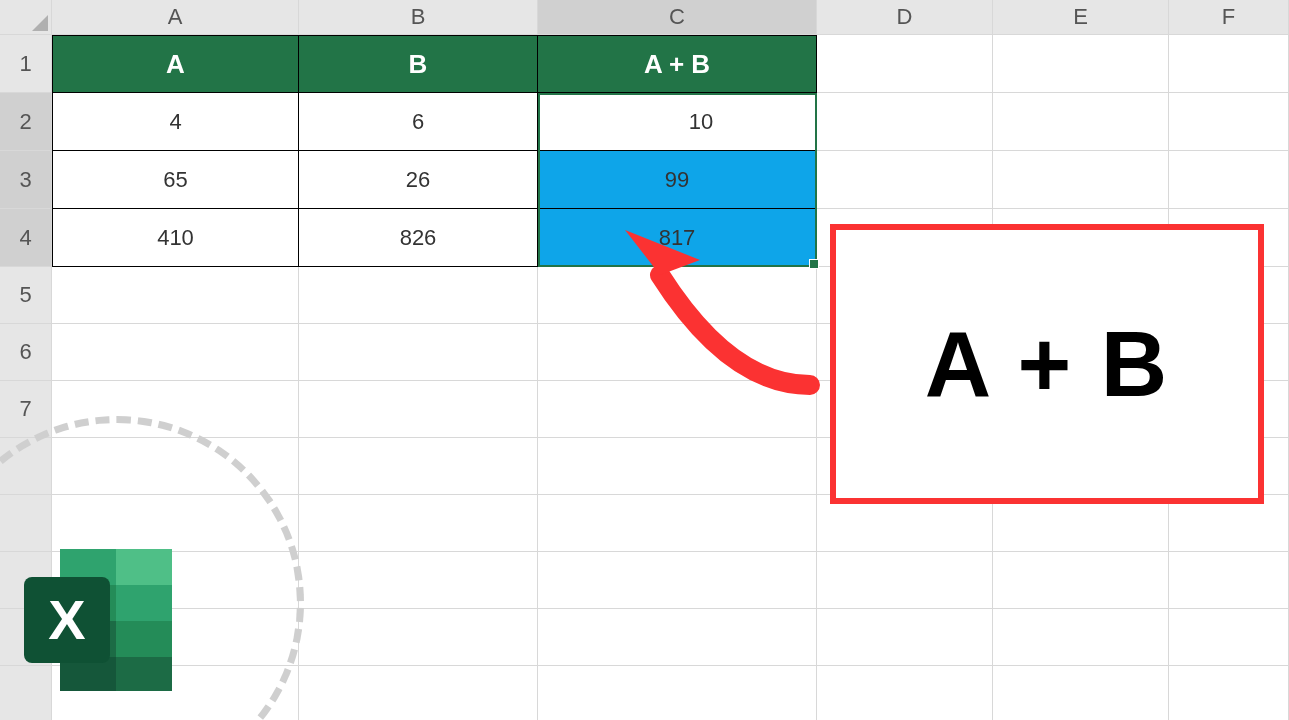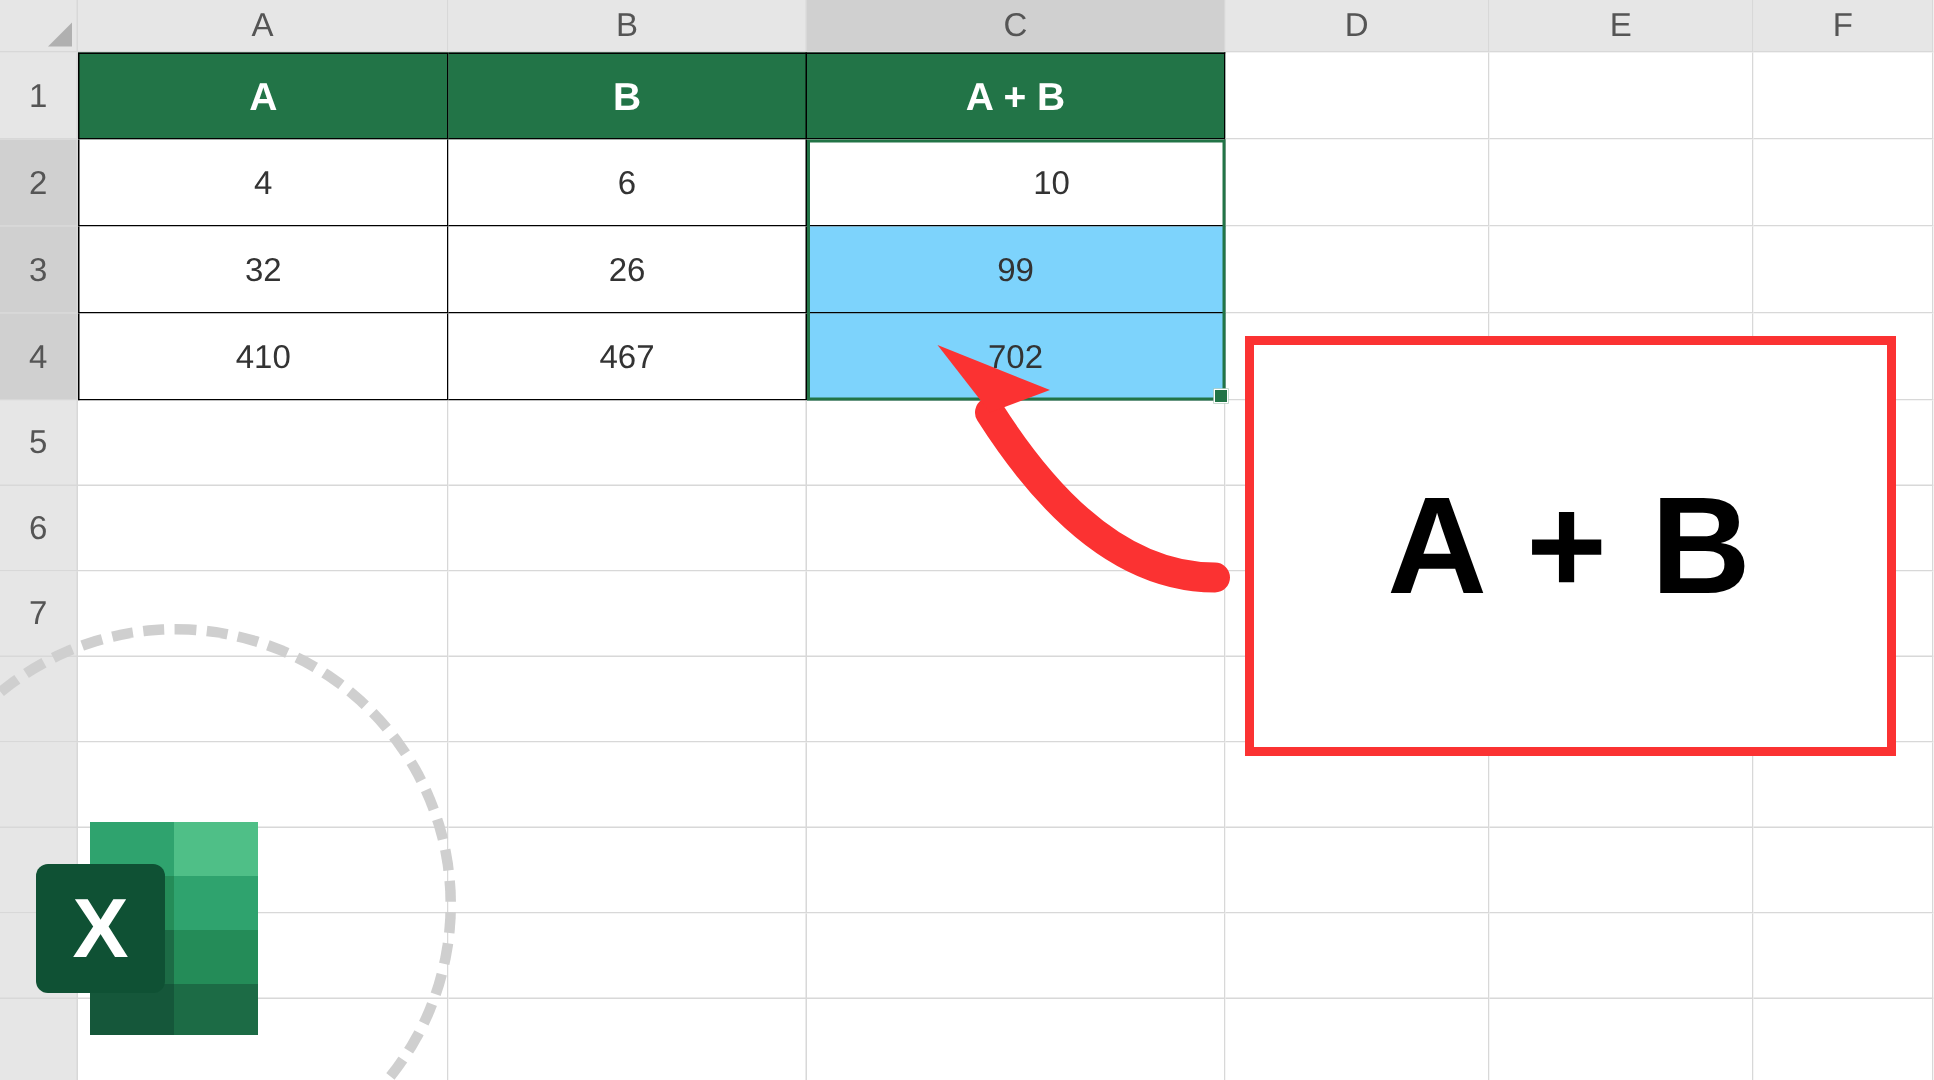--- a/index.html
+++ b/index.html
@@ -24,21 +24,21 @@
   .rh-data{height:58px;}
   .rh-empty{height:57px;}
   
   .hdrcell{background:#227447;color:#fff;font-weight:bold;font-size:26px;}
   .tb-l{border-left:1px solid #000 !important;}
   .tb-r{border-right:1px solid #000 !important;}
   .tb-t{border-top:1px solid #000 !important;}
   .tb-b{border-bottom:1px solid #000 !important;}
   
   .sel-hdr{background:#d0d0d0 !important;}
-  .sel-cell{background:#7dd3fc;}
+  .sel-cell{background:#0ea5e9;}
   .active-cell{background:#fff;padding-left:48px;}
   
   .sel-outline{position:absolute;pointer-events:none;border:2px solid #227447;box-sizing:border-box;}
   .fill-handle{position:absolute;width:8px;height:8px;background:#227447;right:-4px;bottom:-4px;border:1px solid #fff;}
   
   .rowhdr.rsel{background:#d0d0d0;}
   
   .callout{position:absolute;border:6px solid #fb3232;background:#fff;box-sizing:border-box;display:flex;align-items:center;justify-content:center;font-weight:800;color:#000;}
   .callout span{font-size:92px;letter-spacing:2px;}
   .arrow{position:absolute;pointer-events:none;}
@@ -78,33 +78,33 @@
     <div class="cell cw-a rh-data tb-l tb-b tb-r">4</div>
     <div class="cell cw-b rh-data tb-b tb-r">6</div>
     <div class="cell cw-c rh-data tb-b tb-r active-cell">10</div>
     <div class="cell cw-d rh-data"></div>
     <div class="cell cw-e rh-data"></div>
     <div class="cell cw-f rh-data"></div>
   </div>
 
   <div class="row">
     <div class="rowhdr cw-corner rh-data rsel">3</div>
-    <div class="cell cw-a rh-data tb-l tb-b tb-r">32</div>
+    <div class="cell cw-a rh-data tb-l tb-b tb-r">65</div>
     <div class="cell cw-b rh-data tb-b tb-r">26</div>
     <div class="cell cw-c rh-data tb-b tb-r sel-cell">99</div>
     <div class="cell cw-d rh-data"></div>
     <div class="cell cw-e rh-data"></div>
     <div class="cell cw-f rh-data"></div>
   </div>
 
   <div class="row">
     <div class="rowhdr cw-corner rh-data rsel">4</div>
     <div class="cell cw-a rh-data tb-l tb-b tb-r">410</div>
-    <div class="cell cw-b rh-data tb-b tb-r">467</div>
-    <div class="cell cw-c rh-data tb-b tb-r sel-cell">702</div>
+    <div class="cell cw-b rh-data tb-b tb-r">826</div>
+    <div class="cell cw-c rh-data tb-b tb-r sel-cell">817</div>
     <div class="cell cw-d rh-data"></div>
     <div class="cell cw-e rh-data"></div>
     <div class="cell cw-f rh-data"></div>
   </div>
 
   <div class="row">
     <div class="rowhdr cw-corner rh-empty">5</div>
     <div class="cell cw-a rh-empty"></div>
     <div class="cell cw-b rh-empty"></div>
     <div class="cell cw-c rh-empty"></div>

